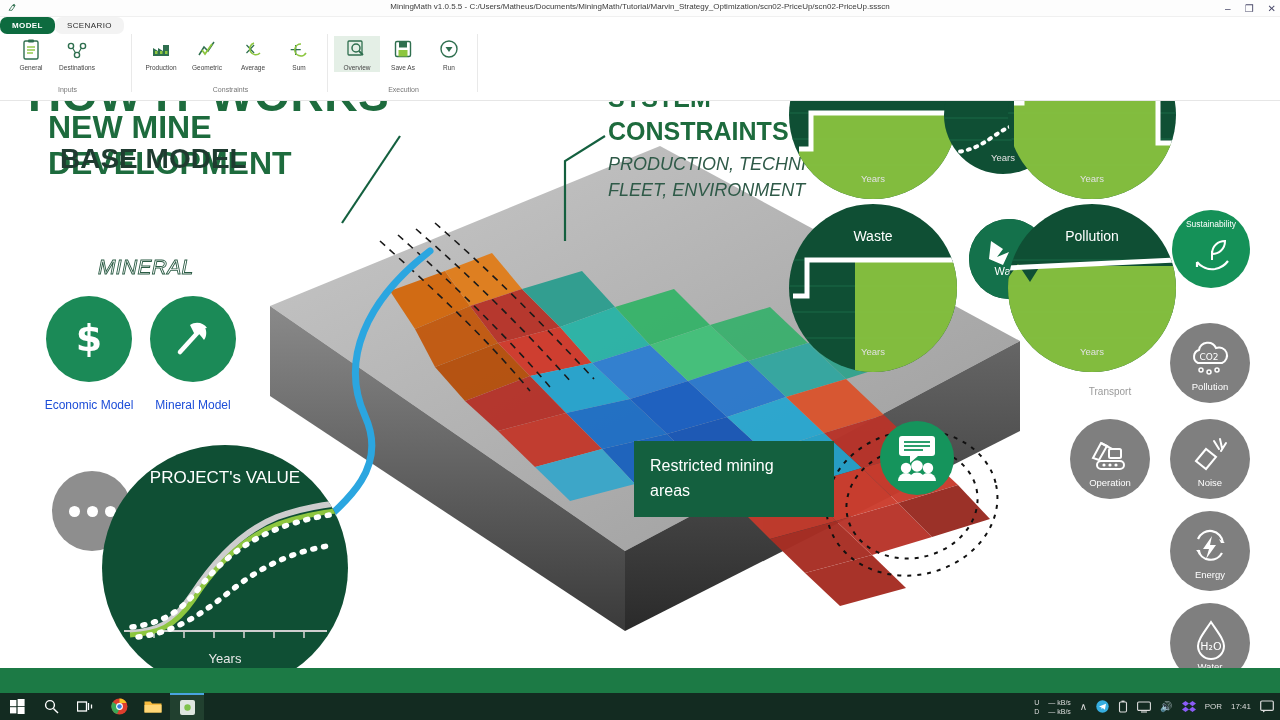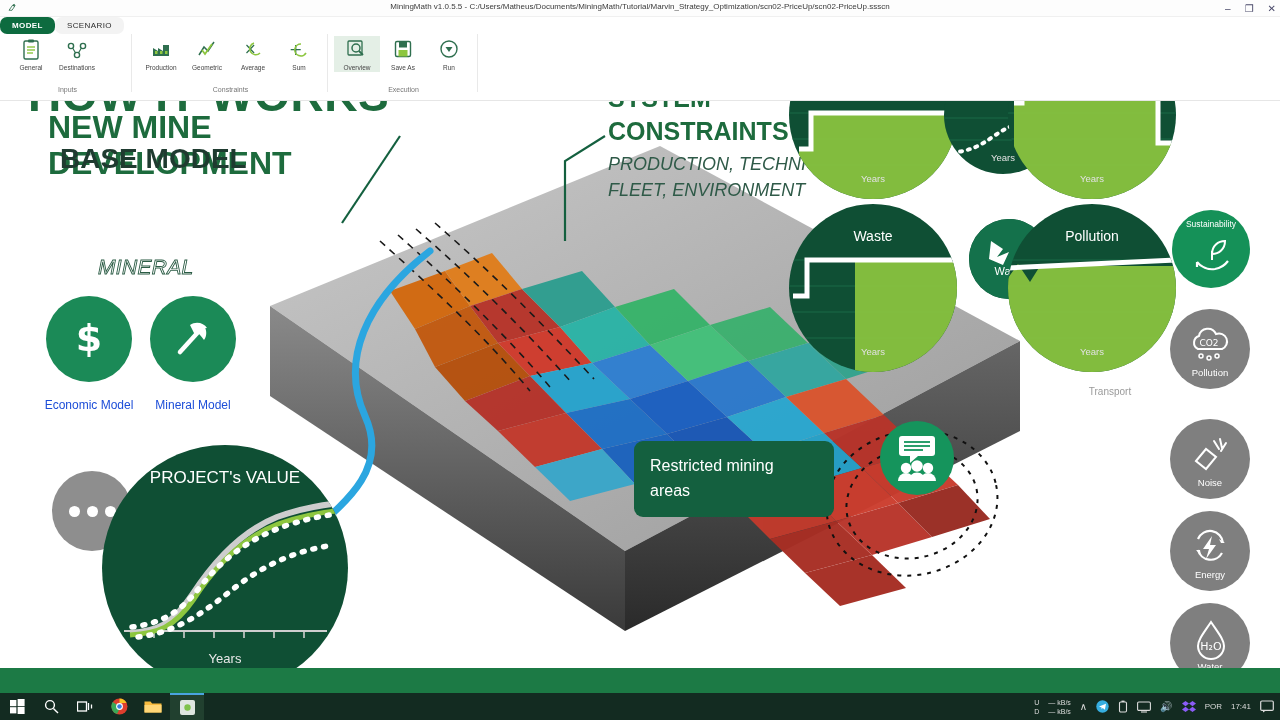--- a/index.html
+++ b/index.html
@@ -423,21 +423,21 @@
         <path d="M28 188 C55 186, 70 180, 90 150 C112 116, 140 86, 175 72 C200 63, 218 60, 240 58" fill="none" stroke="#cdcdcd" stroke-width="6"></path>
         <path d="M28 190 C56 188, 72 183, 92 154 C114 120, 142 92, 176 79 C202 70, 220 67, 242 65" fill="none" stroke="#8dc63f" stroke-width="5"></path>
         <path d="M30 182 C58 178, 76 170, 98 142 C122 112, 150 92, 186 80 C208 73, 224 70, 244 68" fill="none" stroke="#ffffff" stroke-width="5.5" stroke-dasharray="2 9" stroke-linecap="round"></path>
         <path d="M36 192 C70 188, 96 172, 126 148 C158 122, 190 106, 232 100" fill="none" stroke="#ffffff" stroke-width="5.5" stroke-dasharray="2 9" stroke-linecap="round"></path>
       </svg>
       <div class="pv-title">PROJECT's
 VALUE</div>
       <div class="pv-years">Years</div>
     </div>
 
-    <div class="restricted-tag" style="left:634px; top:340px;border-radius:9px;">
+    <div class="restricted-tag" style="left:634px; top:340px;">
       <span style="white-space:pre-line">Restricted mining
 areas</span>
     </div>
 
     <div class="stake-circ" style="left:880px; top:320px; width:74px; height:74px;">
       <svg width="74" height="74" viewBox="0 0 74 74">
         <rect x="19" y="15" width="36" height="20" rx="3" fill="#fff"></rect>
         <polygon points="30,35 30,42 38,35" fill="#fff"></polygon>
         <g stroke="#15945c" stroke-width="1.8">
           <line x1="24" y1="21" x2="50" y2="21"></line>
@@ -539,31 +539,43 @@
     <div class="sust-circ" style="left:1172px; top:109px; width:78px; height:78px;">
       <div class="slabel">Sustainability</div>
       <svg style="left:19px; top:24px;" width="42" height="42" viewBox="0 0 42 42">
         <path d="M21 20 C21 12, 27 7, 34 7 C34 15, 28 20, 21 20 Z" fill="none" stroke="#fff" stroke-width="2"></path>
         <path d="M21 26 L21 17" stroke="#fff" stroke-width="2"></path>
         <path d="M6 28 C10 33, 17 36, 24 35 C30 34, 34 31, 37 27" fill="none" stroke="#fff" stroke-width="2.2"></path>
         <path d="M6 28 L6 33" stroke="#fff" stroke-width="2.2"></path>
       </svg>
     </div>
 
-    <div class="icon-circ" style="left:1170px; top:208px; width:80px; height:80px;">
+    <div class="icon-circ" style="left:1170px; top:222px; width:80px; height:80px;">
       <svg style="left:18px; top:16px;" width="44" height="40" viewBox="0 0 44 40">
         <path d="M10 24 a7 7 0 0 1 1-13 a9 9 0 0 1 17-2 a8 8 0 0 1 6 15 z" fill="none" stroke="#fff" stroke-width="2"></path>
         <text x="21" y="21" font-size="9" fill="#fff" text-anchor="middle" font-family="DejaVu Sans">CO2</text>
         <circle cx="13" cy="31" r="2" fill="none" stroke="#fff" stroke-width="1.5"></circle>
         <circle cx="21" cy="33" r="2" fill="none" stroke="#fff" stroke-width="1.5"></circle>
         <circle cx="29" cy="31" r="2" fill="none" stroke="#fff" stroke-width="1.5"></circle>
       </svg>
       <div class="ilabel">Pollution</div>
     </div>
 
+    <div class="icon-circ" style="left:1070px; top:318px; width:80px; height:80px;">
+      <svg style="left:17px; top:17px;" width="46" height="40" viewBox="0 0 46 40">
+        <path d="M6 22 L14 7 L20 10 L12 24 Z" fill="none" stroke="#fff" stroke-width="2"></path>
+        <path d="M14 7 L25 13" stroke="#fff" stroke-width="2"></path>
+        <rect x="22" y="13" width="12" height="9" rx="1.5" fill="none" stroke="#fff" stroke-width="2"></rect>
+        <rect x="10" y="25" width="27" height="8" rx="4" fill="none" stroke="#fff" stroke-width="2"></rect>
+        <circle cx="17" cy="29" r="1.6" fill="#fff"></circle>
+          <circle cx="23" cy="29" r="1.6" fill="#fff"></circle>
+          <circle cx="29" cy="29" r="1.6" fill="#fff"></circle>
+      </svg>
+      <div class="ilabel">Operation</div>
+    </div>
 
     <div class="icon-circ" style="left:1170px; top:318px; width:80px; height:80px;">
       <svg style="left:18px; top:16px;" width="44" height="40" viewBox="0 0 44 40">
         <path d="M8 26 L18 14 L28 22 L18 34 Z" fill="none" stroke="#fff" stroke-width="2"></path>
         <path d="M26 6 L31 14 M32 4 L34 13 M38 8 L33 16" stroke="#fff" stroke-width="2" stroke-linecap="round"></path>
       </svg>
       <div class="ilabel">Noise</div>
     </div>
 
     <div class="icon-circ" style="left:1170px; top:410px; width:80px; height:80px;">

